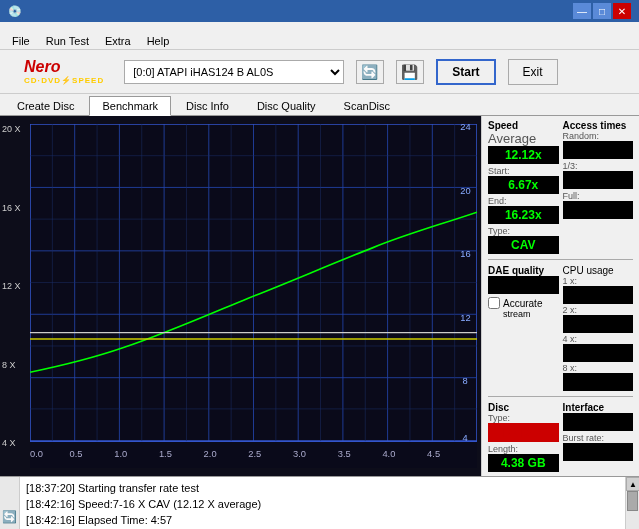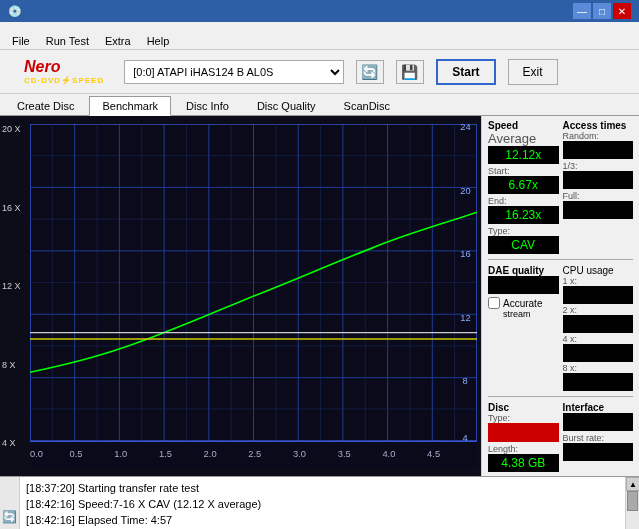--- a/index.html
+++ b/index.html
@@ -36,21 +36,21 @@
     
     
     .chart-container { background: #0d0d1a; flex: 1; position: relative; padding: 8px 4px 8px 30px; }
     
     .chart-area { width: 100%; height: 100%; position: relative; }
     
     .y-axis-labels { position: absolute; left: -28px; top: 0; bottom: 20px; display: flex; flex-direction: column; justify-content: space-between; color: #ccc; font-size: 9px; }
     
     
     .right-panel { width: 158px; background: #f0f0f0; padding: 4px 6px; display: flex; flex-direction: column; gap: 3px; border-left: 1px solid #ccc; }
-    .stat-value { background: black; color: #00ff00; font-size: 12px; font-weight: normal; padding: 1px 4px; text-align: center; min-height: 18px; display: flex; align-items: center; justify-content: center; }
+    .stat-value { background: black; color: #00ff00; font-size: 12px; font-weight: bold; padding: 1px 4px; text-align: center; min-height: 18px; display: flex; align-items: center; justify-content: center; }
     .stat-value.special { color: #cc0000; font-size: 13px; }
     
     .two-col { display: flex; gap: 4px; }
     .two-col > div { flex: 1; }
     
     .separator { border-top: 1px solid #aaa; margin: 2px 0; }
     
     .checkbox-row { display: flex; align-items: center; gap: 3px; font-size: 10px; }
     .checkbox-row input { width: 12px; height: 12px; }
     

